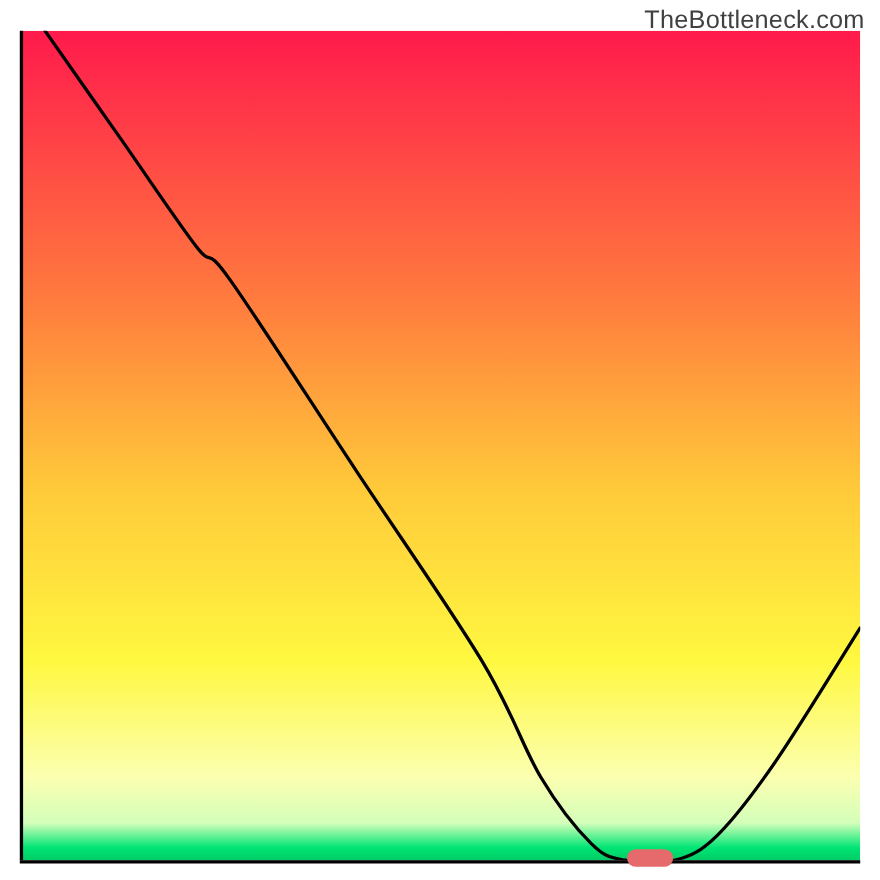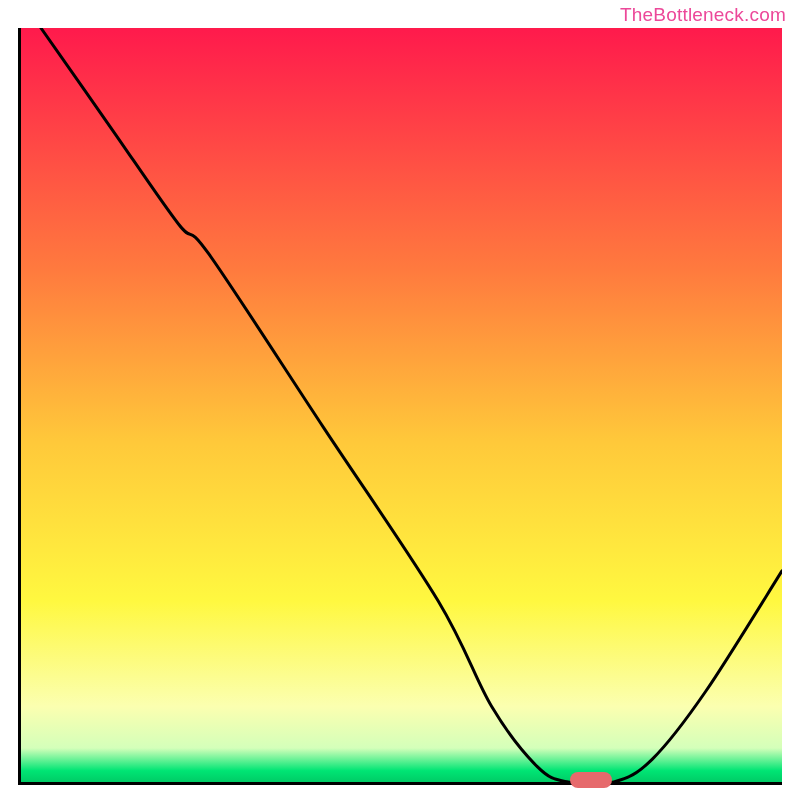--- a/index.html
+++ b/index.html
@@ -12,22 +12,22 @@
   }
   .container {
     position: relative;
     width: 800px;
     height: 800px;
   }
   .watermark {
     position: absolute;
     top: 4px;
     right: 14px;
-    font-size: 19px;
-    color: #ec4899;
+    font-size: 23px;
+    color: #404040;
     font-weight: 500;
     letter-spacing: 0.2px;
     z-index: 20;
     text-align: center;
   }
   .axis-left {
     position: absolute;
     left: 18px;
     top: 28px;
     width: 0;

